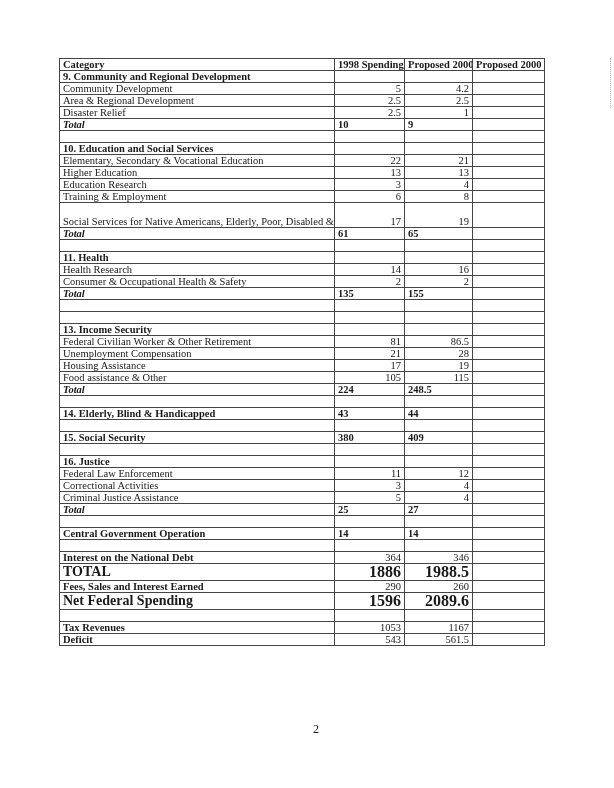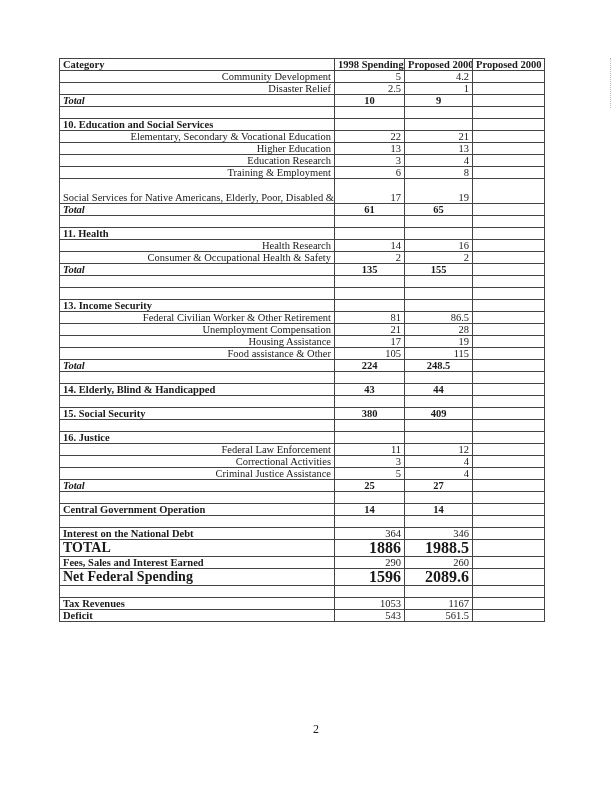--- a/index.html
+++ b/index.html
@@ -11,23 +11,23 @@
   table.budget col.c1 { width:70px; }
   table.budget col.c2 { width:68px; }
   table.budget col.c3 { width:72px; }
   table.budget td, table.budget th { border:1px solid #444; padding:0 3px; height:11px; line-height:11px;
          font-size:10.5px; white-space:nowrap; overflow:hidden; }
   table.budget { border:1.5px solid #222;padding-left:26px; }
   th.hcat { text-align:left; font-size:13px; font-weight:bold; height:34px; vertical-align:middle; padding-left:5px; }
   th.hnum { text-align:center; font-size:10px; font-weight:bold; line-height:11px; height:34px; white-space:normal; }
   td.num { text-align:right; }
   td.section { font-weight:bold; }
-  td.item { padding-left:22px;text-align:right; }
+  td.item { padding-left:22px; }
   td.total { font-weight:bold; font-style:italic; }
-  td.totnum { font-weight:bold; text-align:center; }
+  td.totnum { font-weight:bold; text-align:left; }
   tr.spacer td { height:11px; }
   tr.big td { font-size:14px; height:16px; line-height:16px; font-weight:bold; }
   tr.big td.num { font-size:16px; }
   tr.two td { height:24px; }
   td.wrap { white-space:normal; line-height:12px; vertical-align:bottom; }
   tr.two td.num { vertical-align:bottom; }
   .page-num { position:absolute; left:313px; top:722px; font-size:12px; }
 </style>
 </head>
 <body>
@@ -43,23 +43,35 @@
     </colgroup>
   <tbody>
       <tr>
     <th class="hcat">Category</th>
     <th class="hnum">1998 Spending In Billions</th>
     <th class="hnum">Proposed 2000 Budget In Billions</th>
     <th class="hnum">Proposed 2000 Budget In Billions</th>
   </tr>
 
   <tr>
+    <td class="section">9. Community and Regional Development</td>
+        <td></td>
+        <td></td>
+        <td></td>
+  </tr>
+  <tr>
     <td class="item">Community Development</td>
     <td class="num">5</td>
     <td class="num">4.2</td>
+        <td></td>
+  </tr>
+  <tr>
+    <td class="item">Area &amp; Regional Development</td>
+    <td class="num">2.5</td>
+    <td class="num">2.5</td>
         <td></td>
   </tr>
   <tr>
     <td class="item">Disaster Relief</td>
     <td class="num">2.5</td>
     <td class="num">1</td>
         <td></td>
   </tr>
   <tr>
     <td class="total">Total</td>

